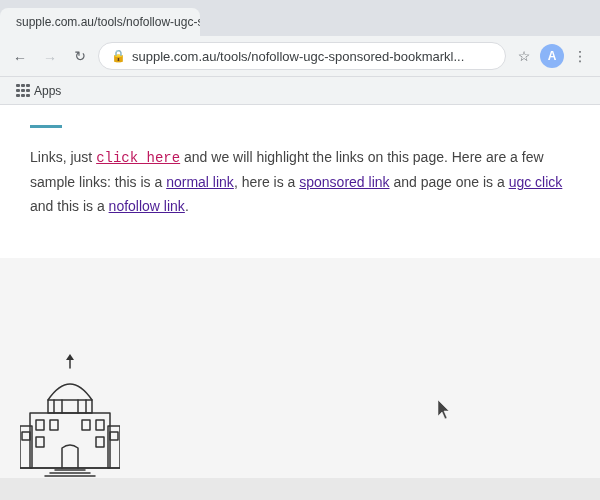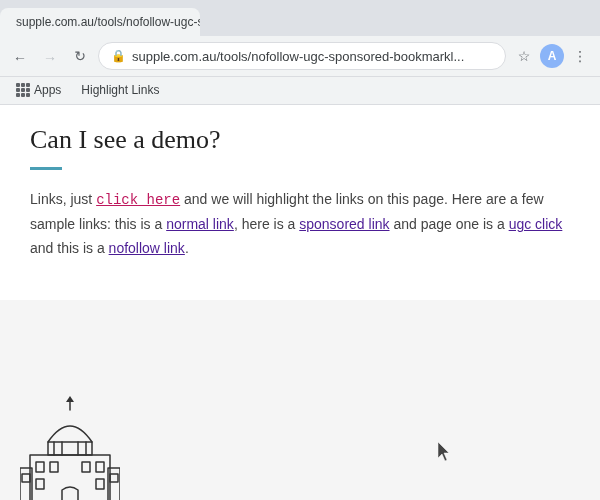--- a/index.html
+++ b/index.html
@@ -111,21 +111,21 @@
       display: flex;
       align-items: center;
       justify-content: center;
       font-size: 12px;
       color: white;
       font-weight: bold;
     }
 
     .bookmarks-bar {
       display: flex;
-      align-items: flex-start;
+      align-items: center;
       padding: 3px 8px;
       background: #f1f3f4;
       border-top: 1px solid #dadce0;
       gap: 4px;
       height: 28px;
     }
 
     .bookmark-item {
       display: flex;
       align-items: center;
@@ -251,30 +251,26 @@
           <span></span>
         <span></span>
           <span></span>
           <span></span>
         <span></span>
           <span></span>
           <span></span>
       </div>
       <span>Apps</span>
     </div>
-    <div class="bookmark-item">
-      <span>Highlight Links</span>
-    </div>
   </div>
 </div>
 
 <div class="page-wrapper">
   <div class="page-content">
     <div class="content-section">
-      <h2 class="question-heading">Can I see a demo?</h2>
       <div class="accent-line"></div>
       <p class="demo-text">
         <span>Links, just </span><a href="#" class="click-here">click here</a><span> and we will highlight the links on this page. Here are a few sample links: this is a </span><a href="#">normal link</a><span>, here is a </span><a href="#">sponsored link</a><span> and page one is a </span><a href="#">ugc click</a><span> and this is a </span><a href="#">nofollow link</a><span>.</span>
       </p>
     </div>
   </div>
 
   <div class="bottom-section">
     <svg class="building-svg" viewBox="0 0 100 130" xmlns="http://www.w3.org/2000/svg" fill="none" stroke="#333" stroke-width="1.5" stroke-linecap="round" stroke-linejoin="round">
 

